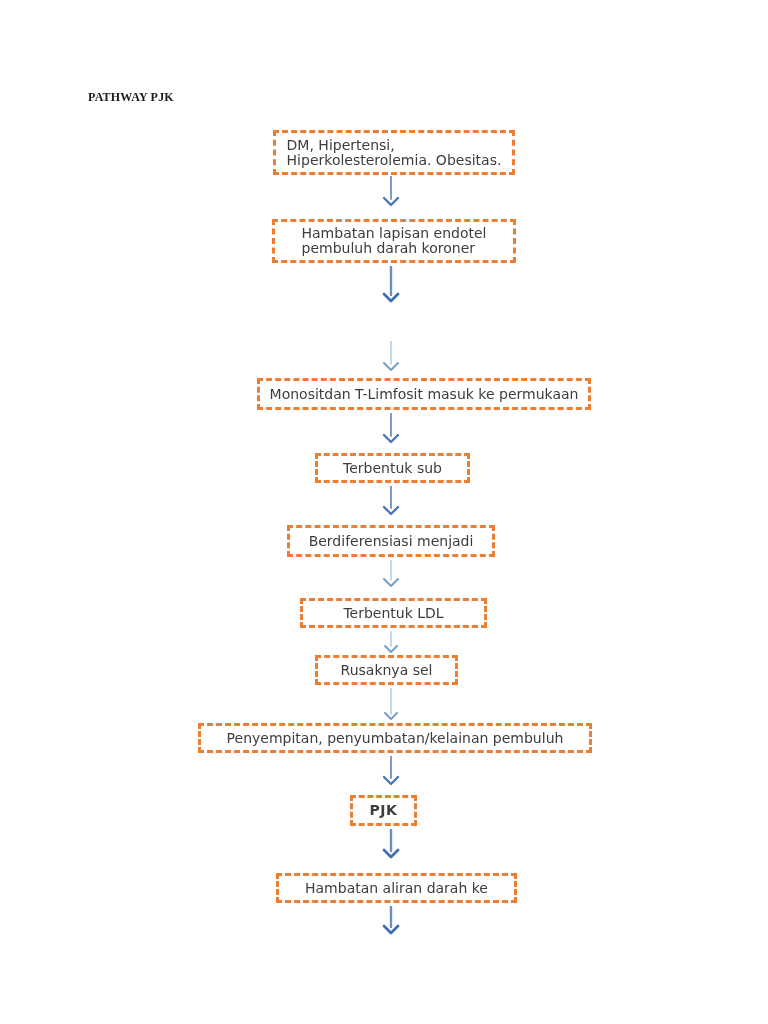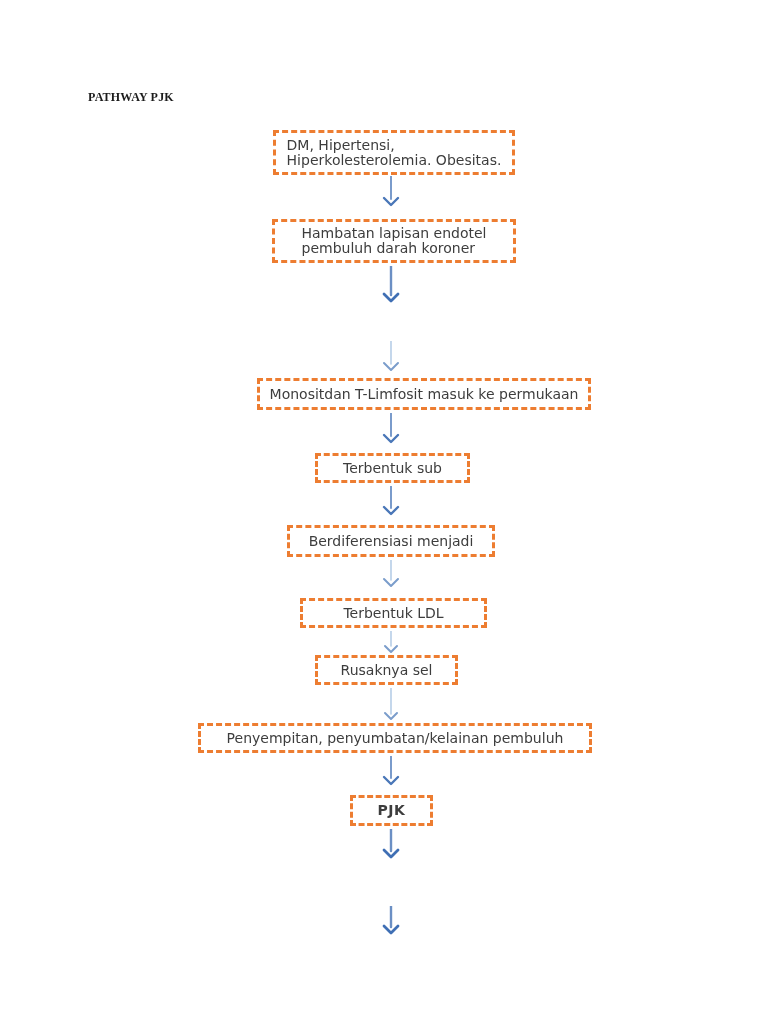--- a/index.html
+++ b/index.html
@@ -84,24 +84,27 @@
   </div>
 
   <div class="node" style="left:315px; top:655px; width:143px; height:30px;">
     <span>Rusaknya sel</span>
   </div>
 
   <div class="node" style="left:198px; top:723px; width:394px; height:30px;">
     <span>Penyempitan, penyumbatan/kelainan pembuluh</span>
   </div>
 
-  <div class="node bold" style="left:350px; top:795px; width:83px; height:31px;">
+  <div class="node bold" style="left:350px; top:795px; width:67px; height:31px;">
     <span>PJK</span>
   </div>
 
+  <div class="node" style="left:276px; top:873px; width:241px; height:30px;">
+    <span>Hambatan aliran darah ke</span>
+  </div>
 
   <svg class="arrow arrow-med" style="top:176px;" width="20" height="31" viewBox="0 0 20 31">
     <line x1="10" y1="0" x2="10" y2="23"></line>
       <polyline points="3,22 10,29 17,22"></polyline>
   </svg>
 
   <svg class="arrow arrow-strong" style="top:266px;" width="20" height="37" viewBox="0 0 20 37">
     <line x1="10" y1="0" x2="10" y2="29"></line>
       <polyline points="3,28 10,35 17,28"></polyline>
   </svg>

